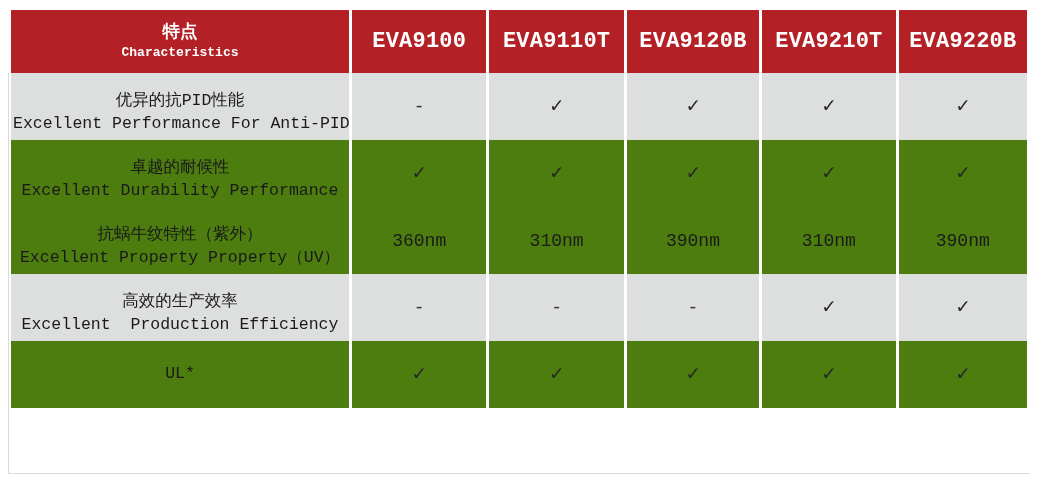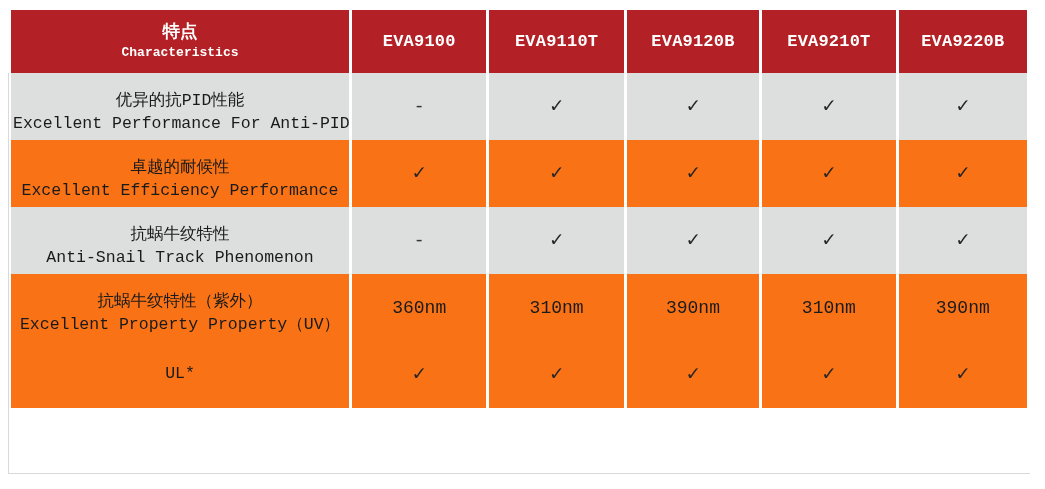--- a/index.html
+++ b/index.html
@@ -36,35 +36,35 @@
     font-weight: bold;
     border: 0;
   }
   thead th.char-head {
     font-size: 17.5px;
     line-height: 1.32;
   }
   thead th.char-head .cn { font-size: 17.5px; display:block; }
   thead th.char-head .en { font-size: 13px; display:block; }
   thead th.model-head {
-    font-size: 17px;
+    font-size: 22px;
     letter-spacing: 0.2px;
   }
 
   
   tbody td {
     height: 67px;
     vertical-align: middle;
     text-align: center;
     color: #1a1a1a;
     border: 0;
     padding: 0 2px;
   }
   tbody tr.shade td { background: #dddede; }
-  tbody tr.plain td { background: #f97316; }
+  tbody tr.plain td { background: #4d7c0f; }
 
   td.char-cell {
     font-size: 16.5px;
     line-height: 1.34;
   }
   td.char-cell .cn { display: block; margin-top: 12px; }
   td.char-cell .en { display: block; white-space: pre; }
 
   td.val-cell {
     font-size: 18px;
@@ -123,50 +123,50 @@
         </td>
         <td class="val-cell"><span class="dash">-</span></td>
         <td class="val-cell"><span class="mark">✓</span></td>
         <td class="val-cell"><span class="mark">✓</span></td>
         <td class="val-cell"><span class="mark">✓</span></td>
         <td class="val-cell"><span class="mark">✓</span></td>
       </tr>
       <tr class="plain">
         <td class="char-cell">
           <span class="cn">卓越的耐候性</span>
-          <span class="en">Excellent Efficiency Performance</span>
+          <span class="en">Excellent Durability Performance</span>
         </td>
         <td class="val-cell"><span class="mark">✓</span></td>
-        <td class="val-cell"><span class="mark">✓</span></td>
-        <td class="val-cell"><span class="mark">✓</span></td>
-        <td class="val-cell"><span class="mark">✓</span></td>
-        <td class="val-cell"><span class="mark">✓</span></td>
-      </tr>
-      <tr class="shade">
-        <td class="char-cell">
-          <span class="cn">抗蜗牛纹特性</span>
-          <span class="en">Anti-Snail Track Phenomenon</span>
-        </td>
-        <td class="val-cell"><span class="dash">-</span></td>
         <td class="val-cell"><span class="mark">✓</span></td>
         <td class="val-cell"><span class="mark">✓</span></td>
         <td class="val-cell"><span class="mark">✓</span></td>
         <td class="val-cell"><span class="mark">✓</span></td>
       </tr>
       <tr class="plain">
         <td class="char-cell">
           <span class="cn">抗蜗牛纹特性（紫外）</span>
           <span class="en">Excellent Property Property（UV）</span>
         </td>
         <td class="val-cell"><span class="text">360nm</span></td>
         <td class="val-cell"><span class="text">310nm</span></td>
         <td class="val-cell"><span class="text">390nm</span></td>
         <td class="val-cell"><span class="text">310nm</span></td>
         <td class="val-cell"><span class="text">390nm</span></td>
       </tr>
+      <tr class="shade">
+        <td class="char-cell">
+          <span class="cn">高效的生产效率</span>
+          <span class="en">Excellent  Production Efficiency</span>
+        </td>
+        <td class="val-cell"><span class="dash">-</span></td>
+        <td class="val-cell"><span class="dash">-</span></td>
+        <td class="val-cell"><span class="dash">-</span></td>
+        <td class="val-cell"><span class="mark">✓</span></td>
+        <td class="val-cell"><span class="mark">✓</span></td>
+      </tr>
       <tr class="plain">
         <td class="char-cell">
           <span class="en">UL*</span>
         </td>
         <td class="val-cell"><span class="mark">✓</span></td>
         <td class="val-cell"><span class="mark">✓</span></td>
         <td class="val-cell"><span class="mark">✓</span></td>
         <td class="val-cell"><span class="mark">✓</span></td>
         <td class="val-cell"><span class="mark">✓</span></td>
       </tr>

